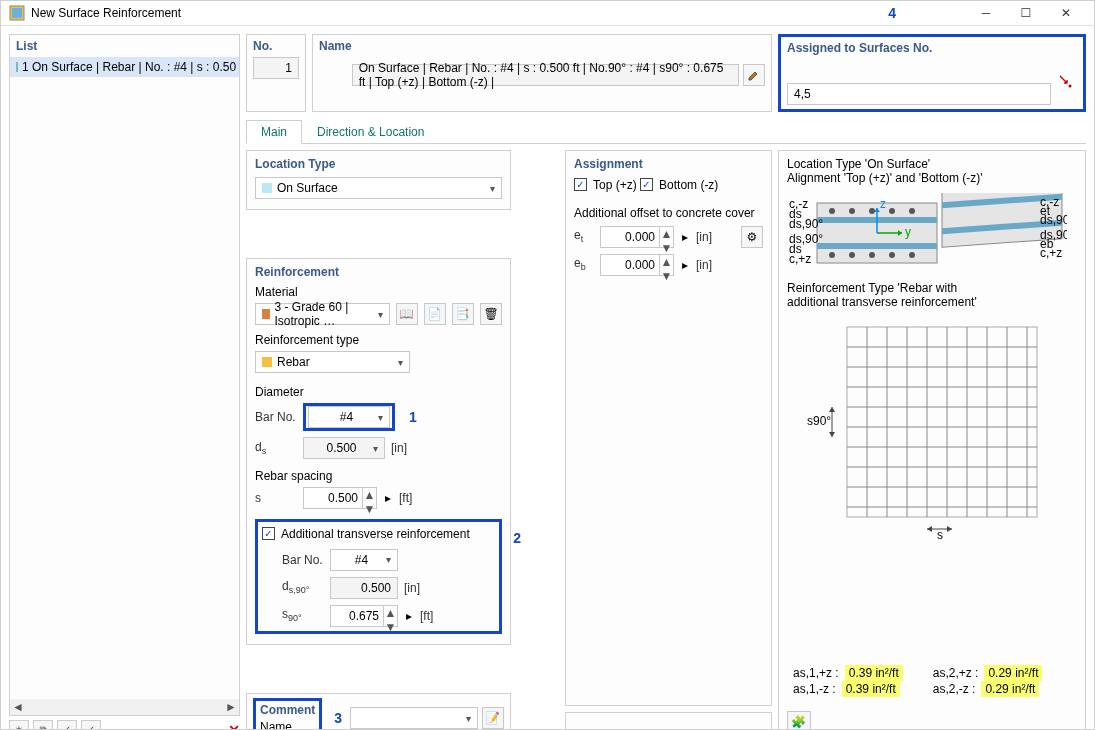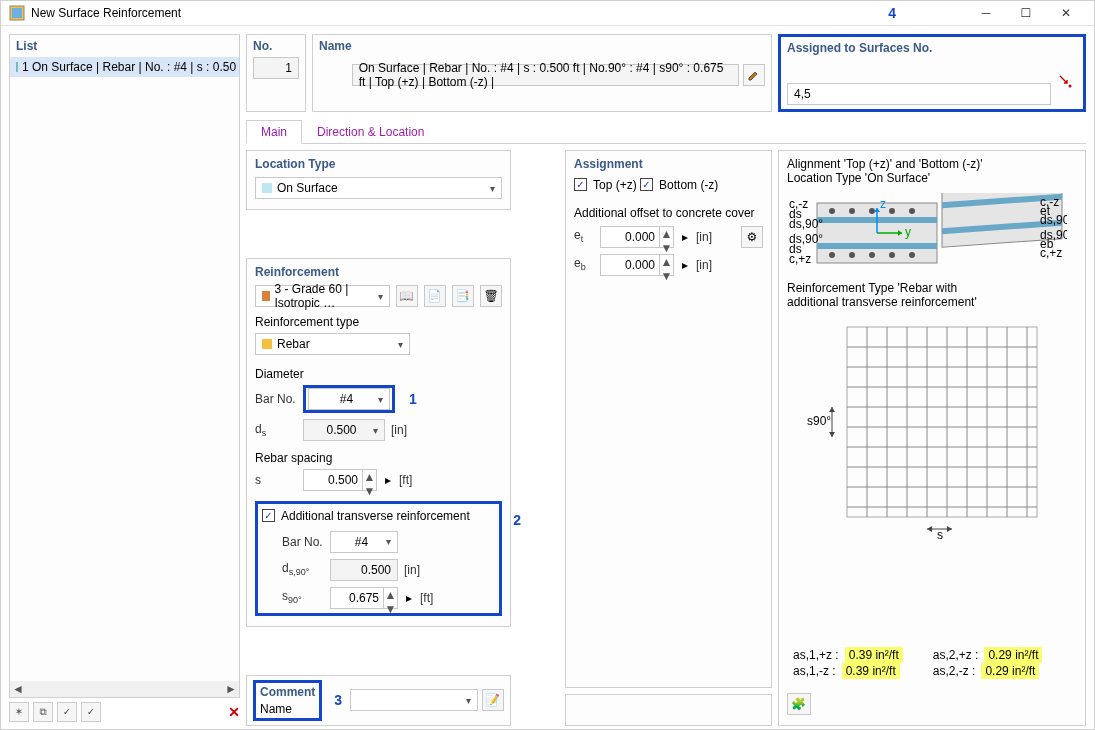--- a/index.html
+++ b/index.html
@@ -30,21 +30,21 @@
 .callout { color: #1447c7; font-weight: bold; font-size: 14px; position: absolute; }
 .callout.c4 { top: -20px; right: 92px; }
 .input { height: 22px; border: 1px solid #c8c8c8; background: #f4f4f4; padding: 0 6px; display: flex; align-items: center; }
 .input.white { background: #fff; margin-top: 24px; }
 .num-input { text-align: right; justify-content: flex-end; }
 .name-row { display: flex; gap: 4px; align-items: center; margin-top: 4px; }
 .name-row .input { flex: 1; font-size: 11px; }
 .iconbtn { width: 22px; height: 22px; border: 1px solid #c8c8c8; background: #f6f6f6; display: flex; align-items: center; justify-content: center; }
 
 .tabs { display: flex; border-bottom: 1px solid #d0d0d0; margin-top: 4px; }
-.tab { padding: 4px 14px; border: 1px solid transparent; border-bottom: none; color: #a21caf; }
+.tab { padding: 4px 14px; border: 1px solid transparent; border-bottom: none; color: #0f766e; }
 .tab.active { border-color: #d0d0d0; background: #fff; border-bottom: 1px solid #fff; margin-bottom: -1px; }
 
 .tabbody { flex: 1; display: flex; gap: 6px; padding-top: 6px; }
 .col { display: flex; flex-direction: column; gap: 6px; }
 .col1 { width: 265px; gap: 48px; }
 .col2 { width: 255px; padding-left: 48px; }
 .col3 { flex: 1; }
 
 .group { border: 1px solid #d0d0d0; background: #fdfdfd; padding: 6px 8px 10px; }
 .group .gtitle { color: #3b5a88; font-weight: 600; margin-bottom: 6px; }
@@ -175,20 +175,21 @@
           <div class="gtitle">Location Type</div>
           <div class="select" style="width:100%">
             <div class="sw cyan"></div>
             <span>On Surface</span>
             <span class="arrow">▾</span>
           </div>
         </div>
 
         <div class="group" style="flex:1">
           <div class="gtitle">Reinforcement</div>
+          <div style="margin-bottom:4px">Material</div>
           <div class="formrow">
             <div class="select" style="flex:1">
               <div class="sw orange"></div>
               <span>3 - Grade 60 | Isotropic …</span>
               <span class="arrow">▾</span>
             </div>
             <div class="iconbtn">📖</div>
             <div class="iconbtn">📄</div>
             <div class="iconbtn">📑</div>
             <div class="iconbtn">🗑</div>
@@ -331,22 +332,22 @@
             <span style="padding:0 2px">▸</span>
             <span class="unit">[in]</span>
           </div>
         </div>
         <div class="panel" style="height:32px"></div>
       </div>
 
       <div class="col col3">
         <div class="group" style="flex:1;display:flex;flex-direction:column;gap:8px">
           <div>
+            <div>Location Type 'On Surface'</div>
             <div>Alignment 'Top (+z)' and 'Bottom (-z)'</div>
-            <div>Location Type 'On Surface'</div>
           </div>
           <svg width="280" height="80">
             <rect x="30" y="10" width="120" height="60" fill="#e5e5e5" stroke="#888"></rect>
             <rect x="155" y="5" width="120" height="60" fill="#e5e5e5" stroke="#888" transform="skewY(-4)"></rect>
             <rect x="30" y="24" width="120" height="6" fill="#6aa8c8"></rect>
             <rect x="30" y="50" width="120" height="6" fill="#6aa8c8"></rect>
             <rect x="155" y="20" width="120" height="6" fill="#6aa8c8" transform="skewY(-4)"></rect>
             <rect x="155" y="46" width="120" height="6" fill="#6aa8c8" transform="skewY(-4)"></rect>
             <g fill="#555">
                 <circle cx="45" cy="18" r="3"></circle>

